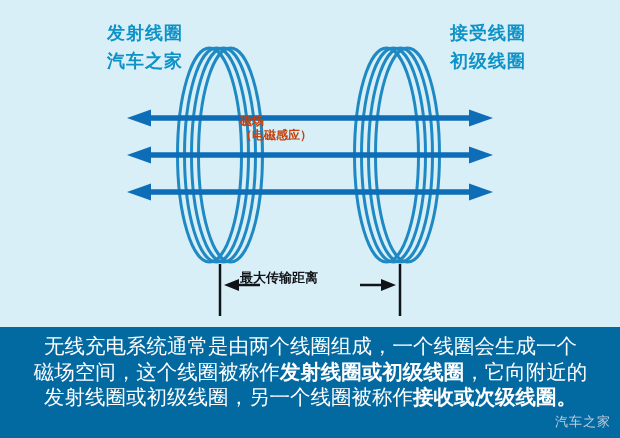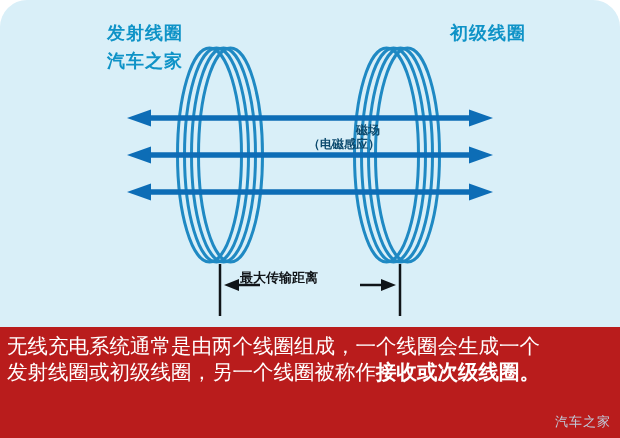--- a/index.html
+++ b/index.html
@@ -3,48 +3,48 @@
 <meta charset="utf-8">
 <style>
   html, body { margin: 0; padding: 0; }
   body {
     font-family: "Liberation Sans", "DejaVu Sans", sans-serif;
     width: 620px; height: 438px; overflow: hidden;
   }
   .stage {
     position: relative; width: 620px; height: 438px;
     background: #d9eff8;
-    border-radius: 27px;
   }
   .diagram { position: absolute; top: 0; left: 0; width: 620px; height: 327px; }
   .diagram svg { position: absolute; top: 0; left: 0; }
 
   .coil-label {
     position: absolute; width: 100px; text-align: center;
     color: #0f93c7; font-weight: bold; font-size: 18px;
     letter-spacing: 1px; line-height: 28px; white-space: nowrap;
   }
   .coil-label-left  { left: 95px;  top: 19px; }
   .coil-label-right { left: 438px; top: 19px; }
 
   .field-label {
-    position: absolute; left: 240px; top: 123px; width: 140px;
-    text-align: right; color: #0c4a6e; font-weight: bold;
+    position: absolute; left: 240px; top: 114px; width: 140px;
+    text-align: left; color: #c2410c; font-weight: bold;
     font-size: 12px; line-height: 14px; white-space: nowrap;
   }
   .distance-label {
     position: absolute; left: 240px; top: 271px; width: 140px;
     text-align: left; color: #101418; font-weight: bold;
     font-size: 13px; line-height: 14.5px; white-space: nowrap;
   }
 
   .info-panel {
     position: absolute; left: 0; top: 327px; width: 620px; height: 111px;
-    background: #b91c1c; color: #ffffff; box-sizing: border-box;
+    background: #0369a1; color: #ffffff; box-sizing: border-box;
     padding: 6px 6px 0 7px;
+    text-align: center;
   }
   .p-line {
     font-size: 20.5px; line-height: 25.5px; letter-spacing: 0px;
     white-space: nowrap; font-weight: 400;
   }
   .p-line b { font-weight: 700; }
   .watermark {
     position: absolute; right: 9px; bottom: 7px;
     color: #bfccdb; font-size: 13px; letter-spacing: 1px;
   }
@@ -101,36 +101,40 @@
           <polygon points="396,285 381,279 381,291" stroke="none"></polygon>
         </g>
       </g>
     </svg>
 
     <div class="coil-label coil-label-left">
       <div>发射线圈</div>
       <div>汽车之家</div>
     </div>
     <div class="coil-label coil-label-right">
+      <div>接受线圈</div>
       <div>初级线圈</div>
     </div>
 
     <div class="field-label">
       <div>磁场</div>
       <div>（电磁感应）</div>
     </div>
 
     <div class="distance-label">
       <div>最大传输距离</div>
     </div>
   </div>
 
   <div class="info-panel">
     <div class="p-line">
       <span>无线充电系统通常是由两个线圈组成，一个线圈会生成一个</span>
     </div>
     <div class="p-line">
+      <span>磁场空间，这个线圈被称作</span><b>发射线圈或初级线圈</b><span>，它向附近的</span>
+    </div>
+    <div class="p-line">
       <span>发射线圈或初级线圈，另一个线圈被称作</span><b>接收或次级线圈。</b>
     </div>
     <div class="watermark">汽车之家</div>
   </div>
 
 </div>
 
 </body></html>

